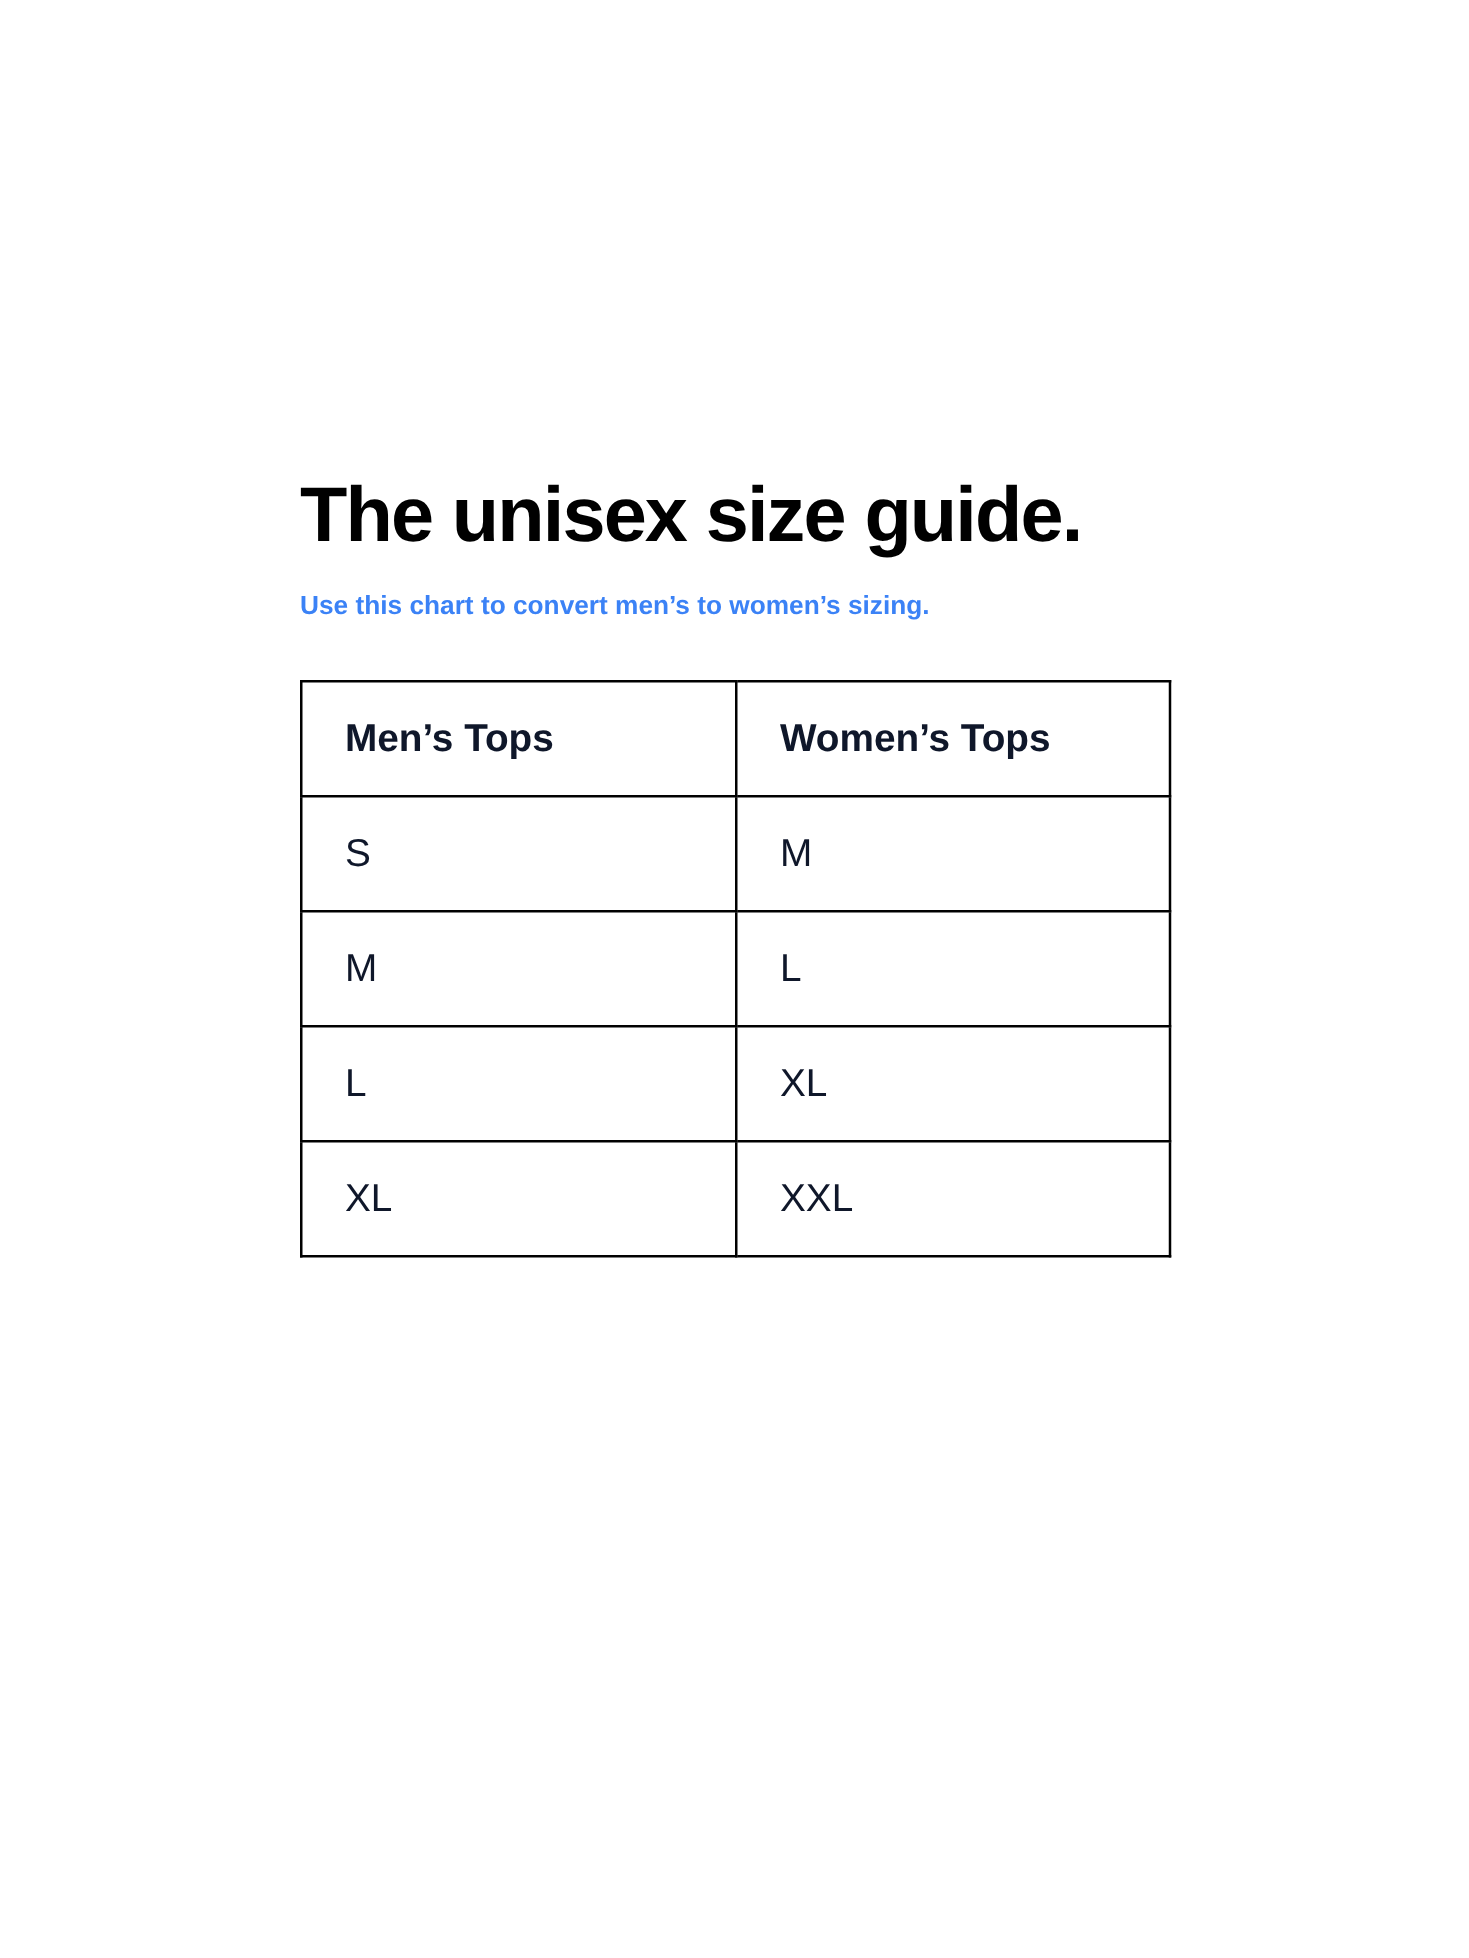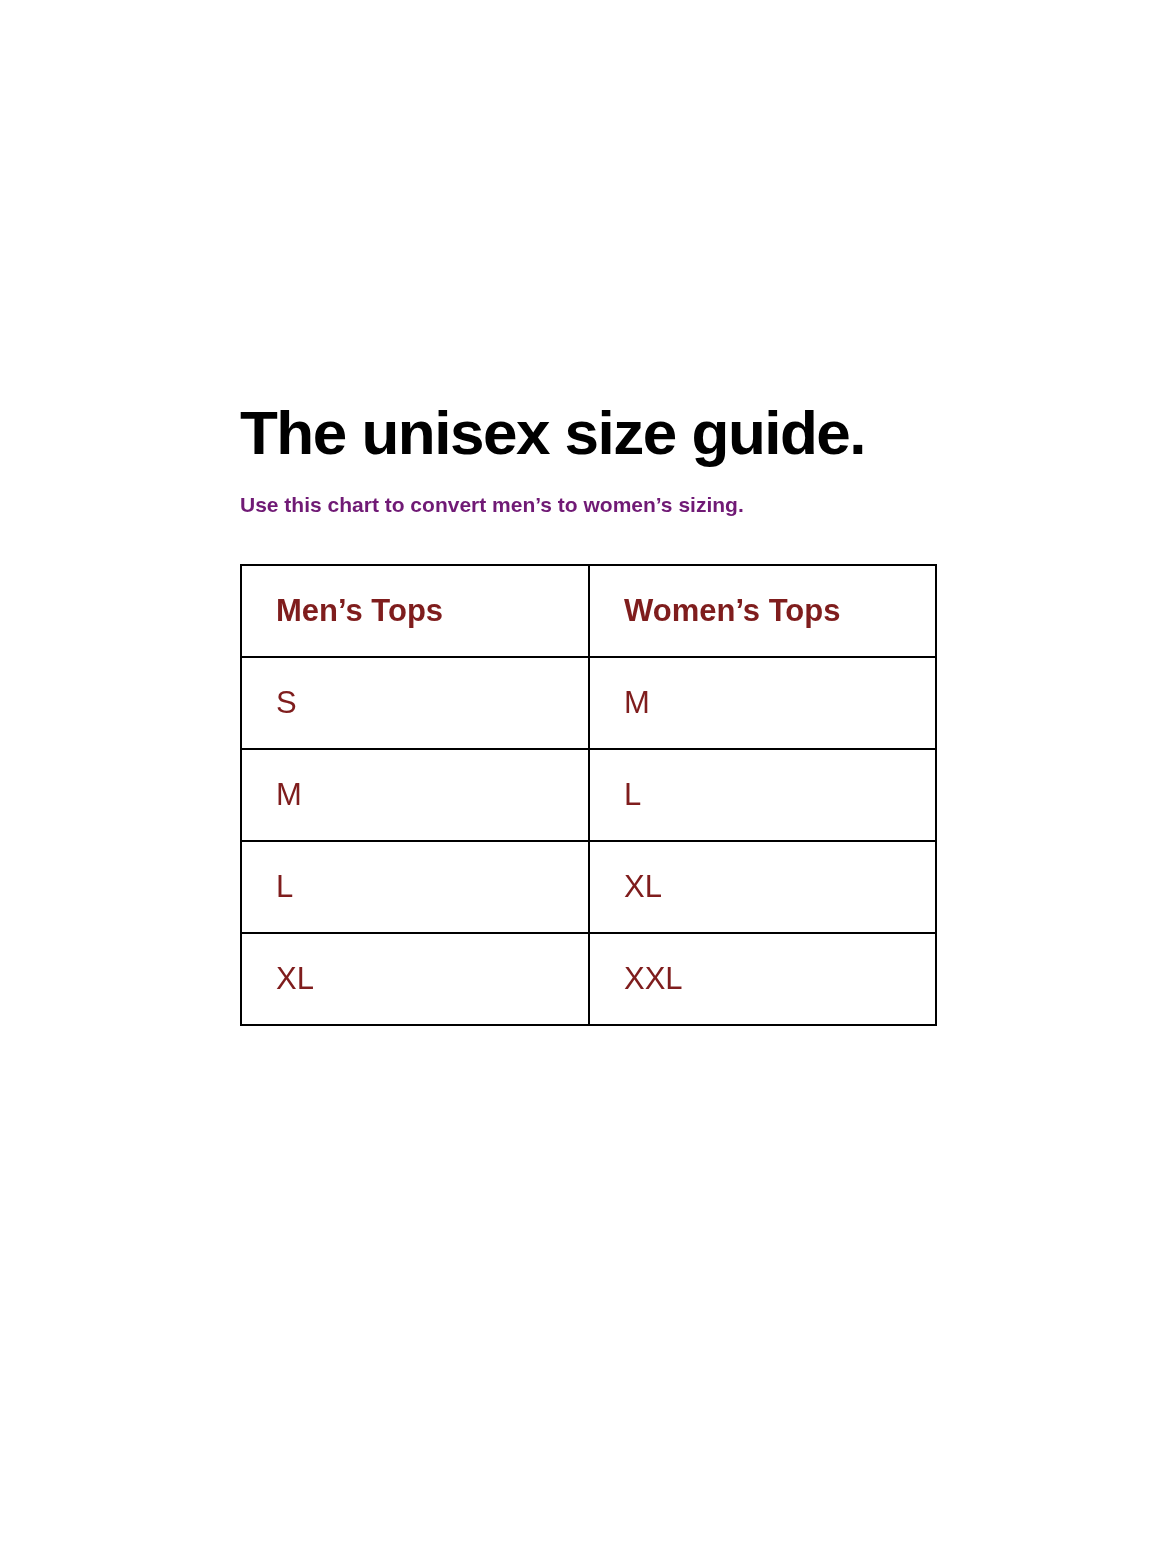--- a/index.html
+++ b/index.html
@@ -11,54 +11,54 @@
     width: 1175px;
     height: 1566px;
     font-family: "Liberation Sans", sans-serif;
     color: #000000;
     position: relative;
     overflow: hidden;
   }
   .page {
     position: absolute;
     left: 240px;
-    top: 400px;
+    top: 380px;
     width: 839px;
   }
   .title {
     font-size: 62px;
     font-weight: 700;
     letter-spacing: -1.5px;
     line-height: 1.05;
     margin: 0 0 0 0;
     color: #000;
   }
   .subtitle {
     font-size: 21px;
     font-weight: 700;
     margin: 26px 0 0 0;
     line-height: 1.3;
-    color: #701a75;
+    color: #3b82f6;
   }
   table.size-table {
     margin-top: 46px;
     border-collapse: collapse;
     width: 695px;
     table-layout: fixed;
   }
   table.size-table td,
   table.size-table th {
     border: 2px solid #000000;
     height: 90px;
     padding: 0 0 0 34px;
     text-align: left;
     vertical-align: middle;
     font-size: 31px;
     font-weight: 400;
-    color: #7f1d1d;
+    color: #0f172a;
   }
   table.size-table th {
     font-weight: 700;
   }
   table.size-table col.c1 { width: 348px; }
   table.size-table col.c2 { width: 347px; }
 </style>
 </head>
 <body>
 

